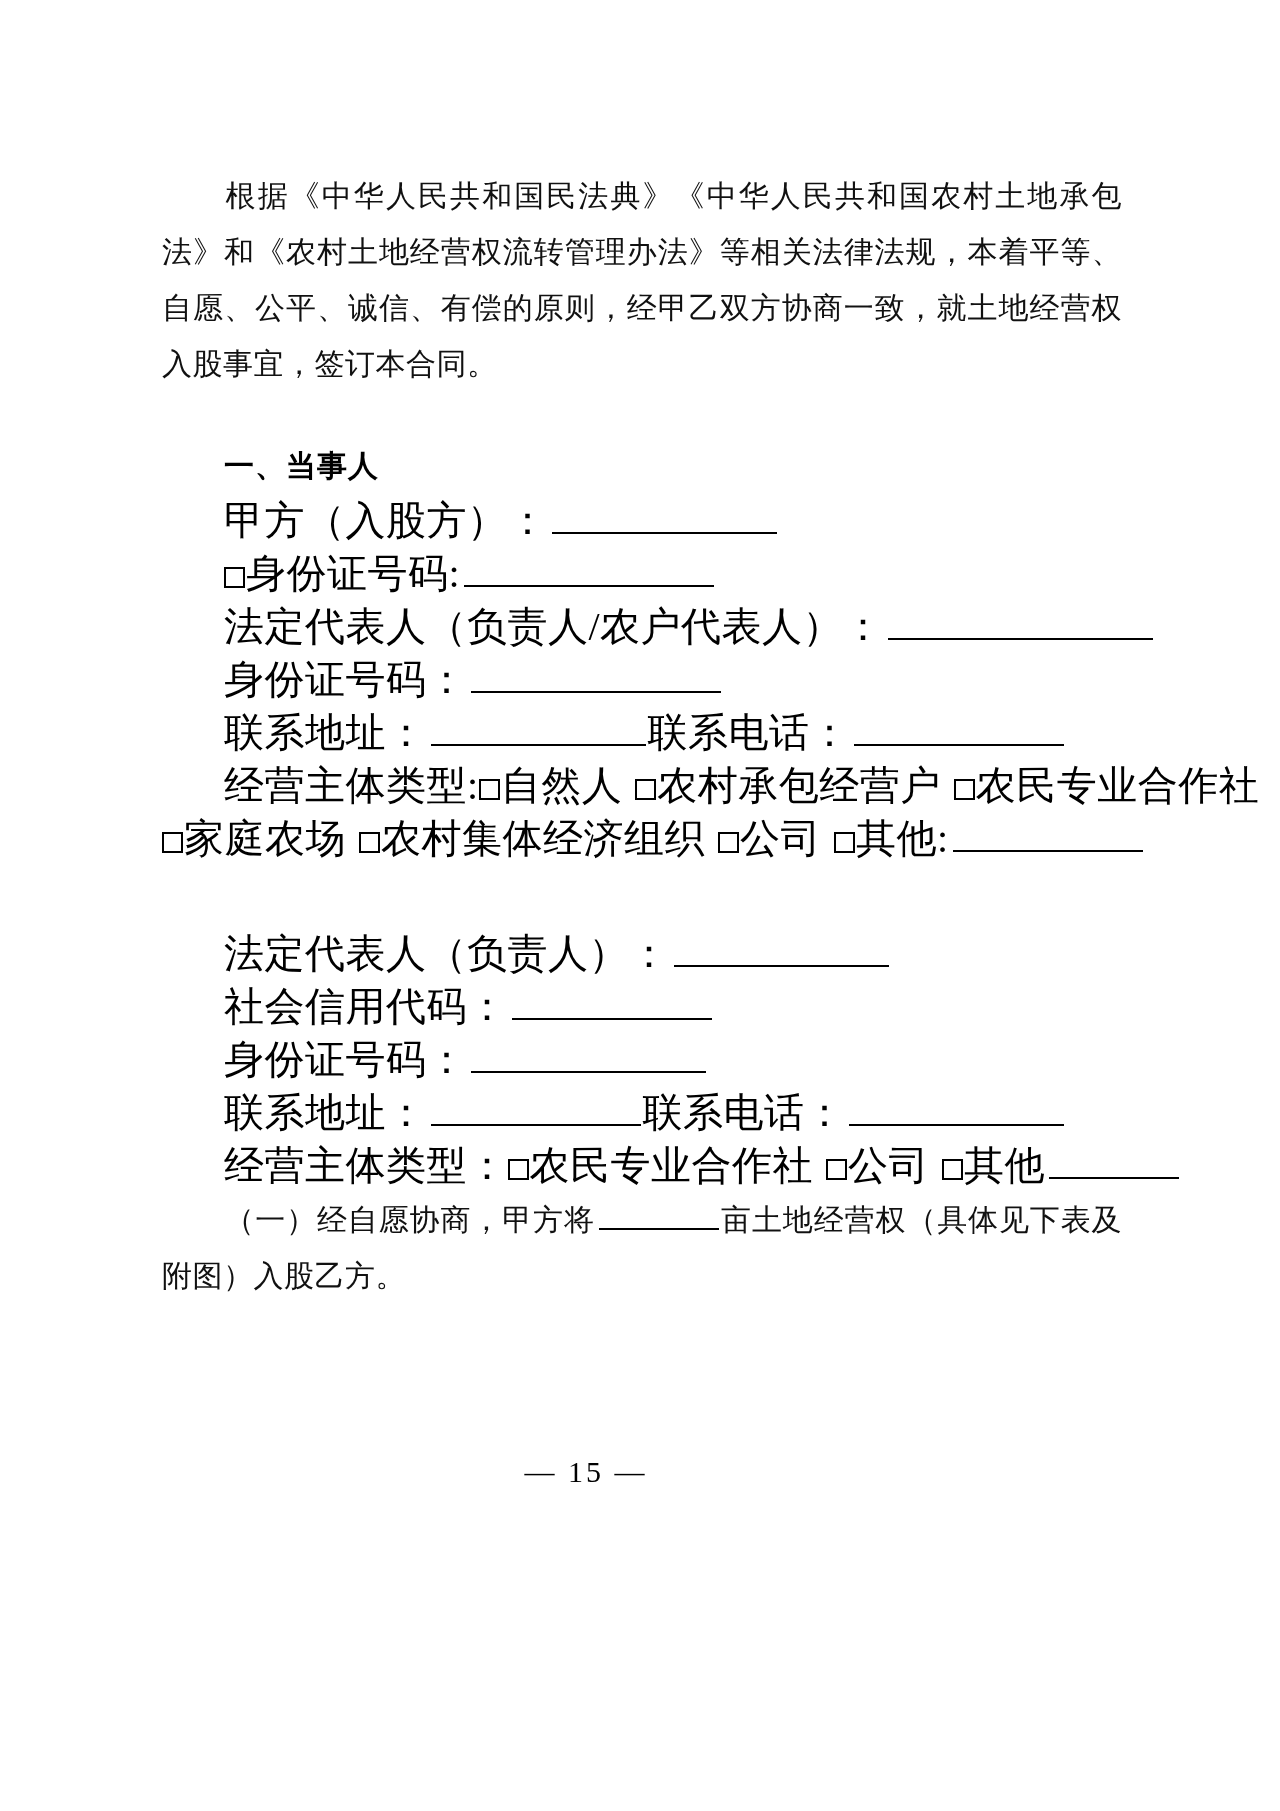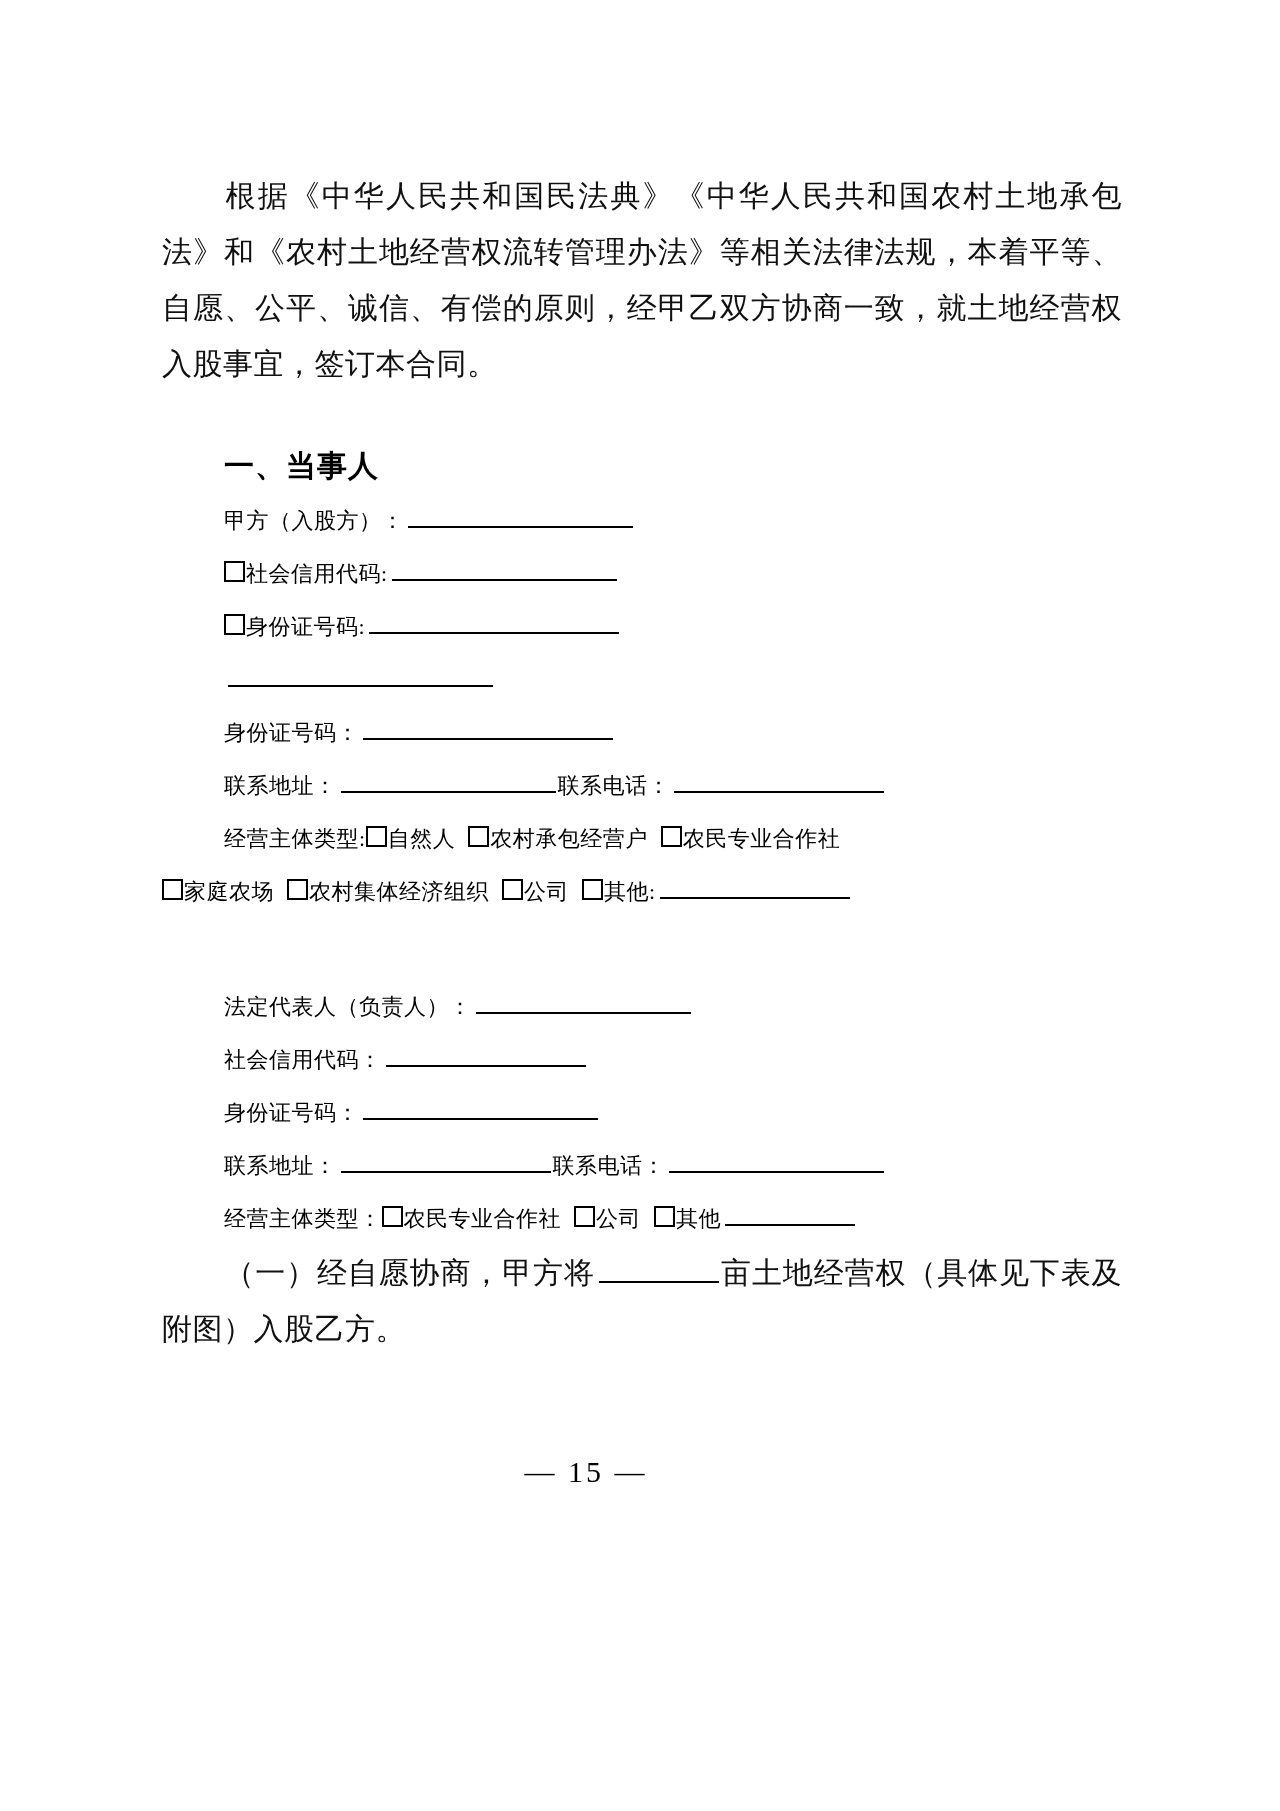--- a/index.html
+++ b/index.html
@@ -51,21 +51,21 @@
     font-size: 30px;
     line-height: 56px;
     font-weight: bold;
     margin: 0;
     padding-left: 62px;
     letter-spacing: 1px;
     font-family: Liberation Serif, serif;
   }
 
   .fieldline {
-    font-size: 22px;
+    font-size: 40px;
     line-height: 53px;
     margin: 0;
     padding-left: 62px;
     white-space: nowrap;
     letter-spacing: 0.5px;
   }
   .fieldline.noindent {
     padding-left: 0;
   }
   .gap-md { height: 46px; }
@@ -124,25 +124,24 @@
   <div class="content">
 
     <p class="para"><span class="indent"></span><span>根据《中华人民共和国民法典》《中华人民共和国农村土地承包法》和《农村土地经营权流转管理办法》等相关法律法规，本着平等、自愿、公平、诚信、有偿的原则，经甲乙双方协商一致，就土地经营权入股事宜，签订本合同。</span></p>
 
     <div class="gap-md"></div>
 
     <p class="heading">一、当事人</p>
 
     <p class="fieldline"><span>甲方（入股方）：</span><span class="rule w225"></span></p>
 
-    <p class="fieldline"><span class="chk"></span><span>社会信用代码:</span><span class="rule w225"></span></p>
 
     <p class="fieldline"><span class="chk"></span><span>身份证号码:</span><span class="rule w250"></span></p>
 
-    <p class="fieldline"><span class="rule w265"></span></p>
+    <p class="fieldline"><span>法定代表人（负责人/农户代表人）：</span><span class="rule w265"></span></p>
 
     <p class="fieldline"><span>身份证号码：</span><span class="rule w250"></span></p>
 
     <p class="fieldline"><span>联系地址：</span><span class="rule w215"></span><span>联系电话：</span><span class="rule w210"></span></p>
 
     <p class="fieldline"><span>经营主体类型:</span><span class="chk"></span><span>自然人</span><span class="sp"></span><span class="chk"></span><span>农村承包经营户</span><span class="sp"></span><span class="chk"></span><span>农民专业合作社</span></p>
 
     <p class="fieldline noindent"><span class="chk"></span><span>家庭农场</span><span class="sp"></span><span class="chk"></span><span>农村集体经济组织</span><span class="sp"></span><span class="chk"></span><span>公司</span><span class="sp"></span><span class="chk"></span><span>其他:</span><span class="rule w190"></span></p>
 
     <div class="gap-lg"></div>

